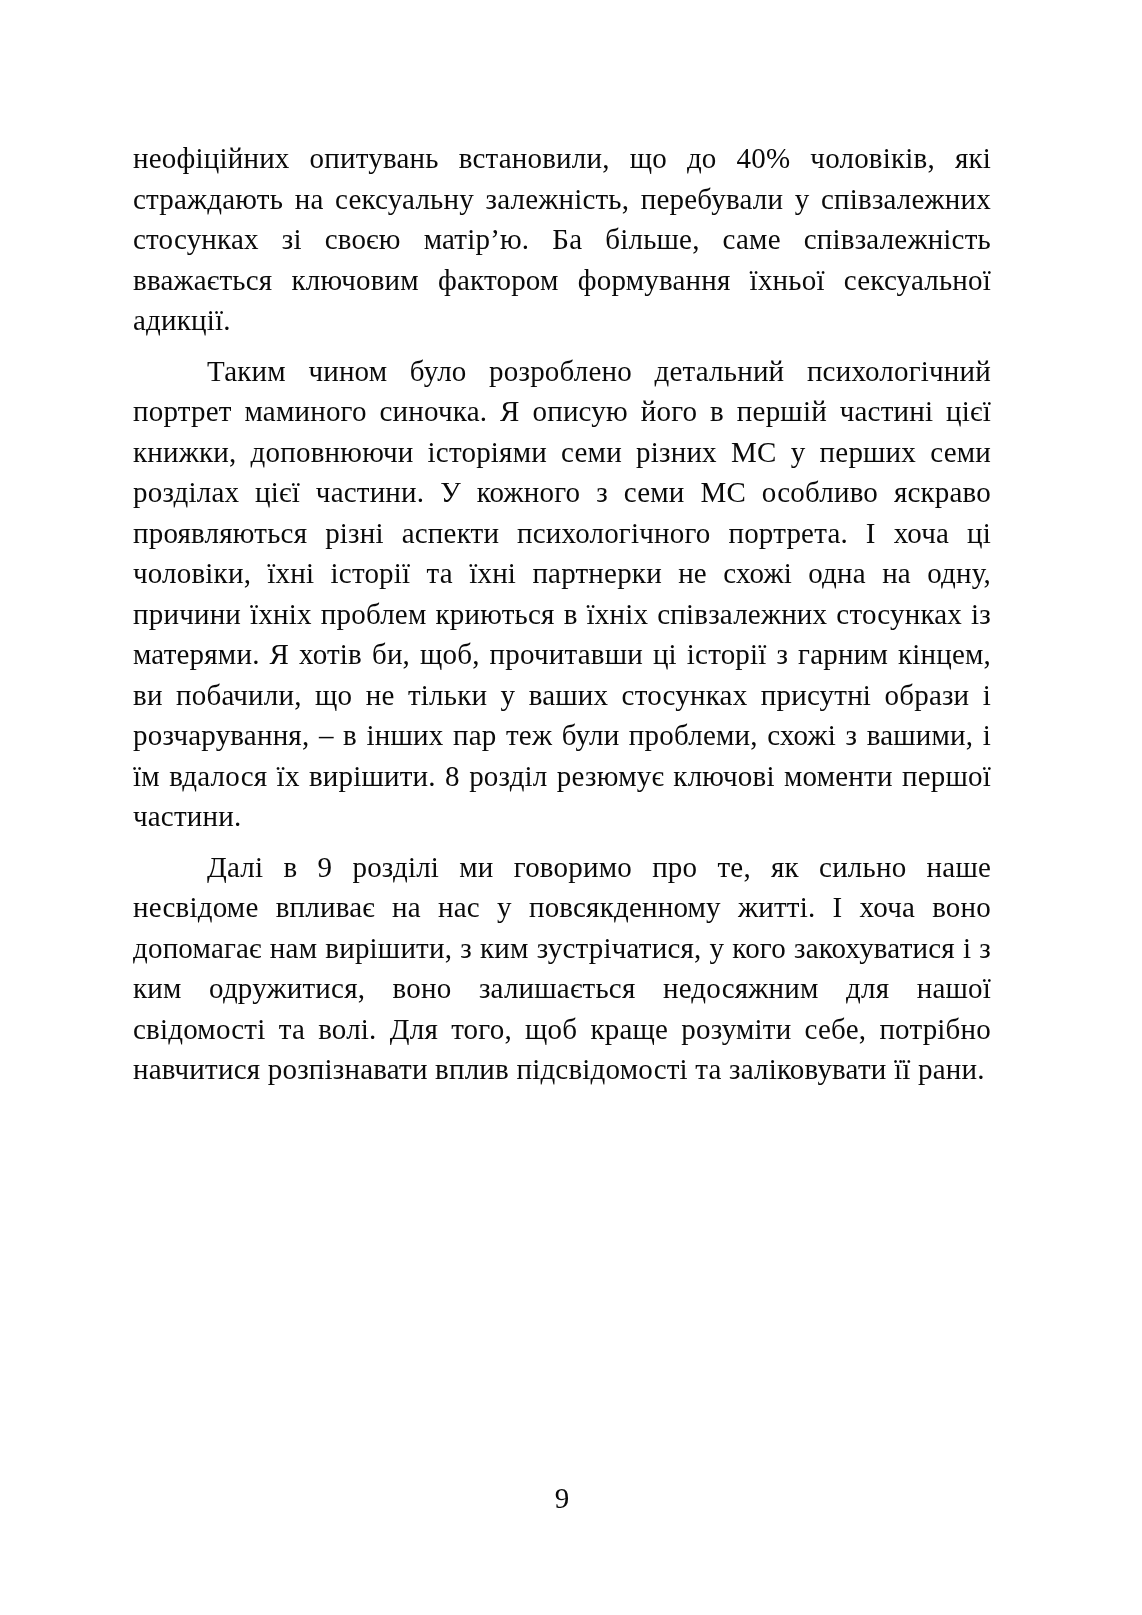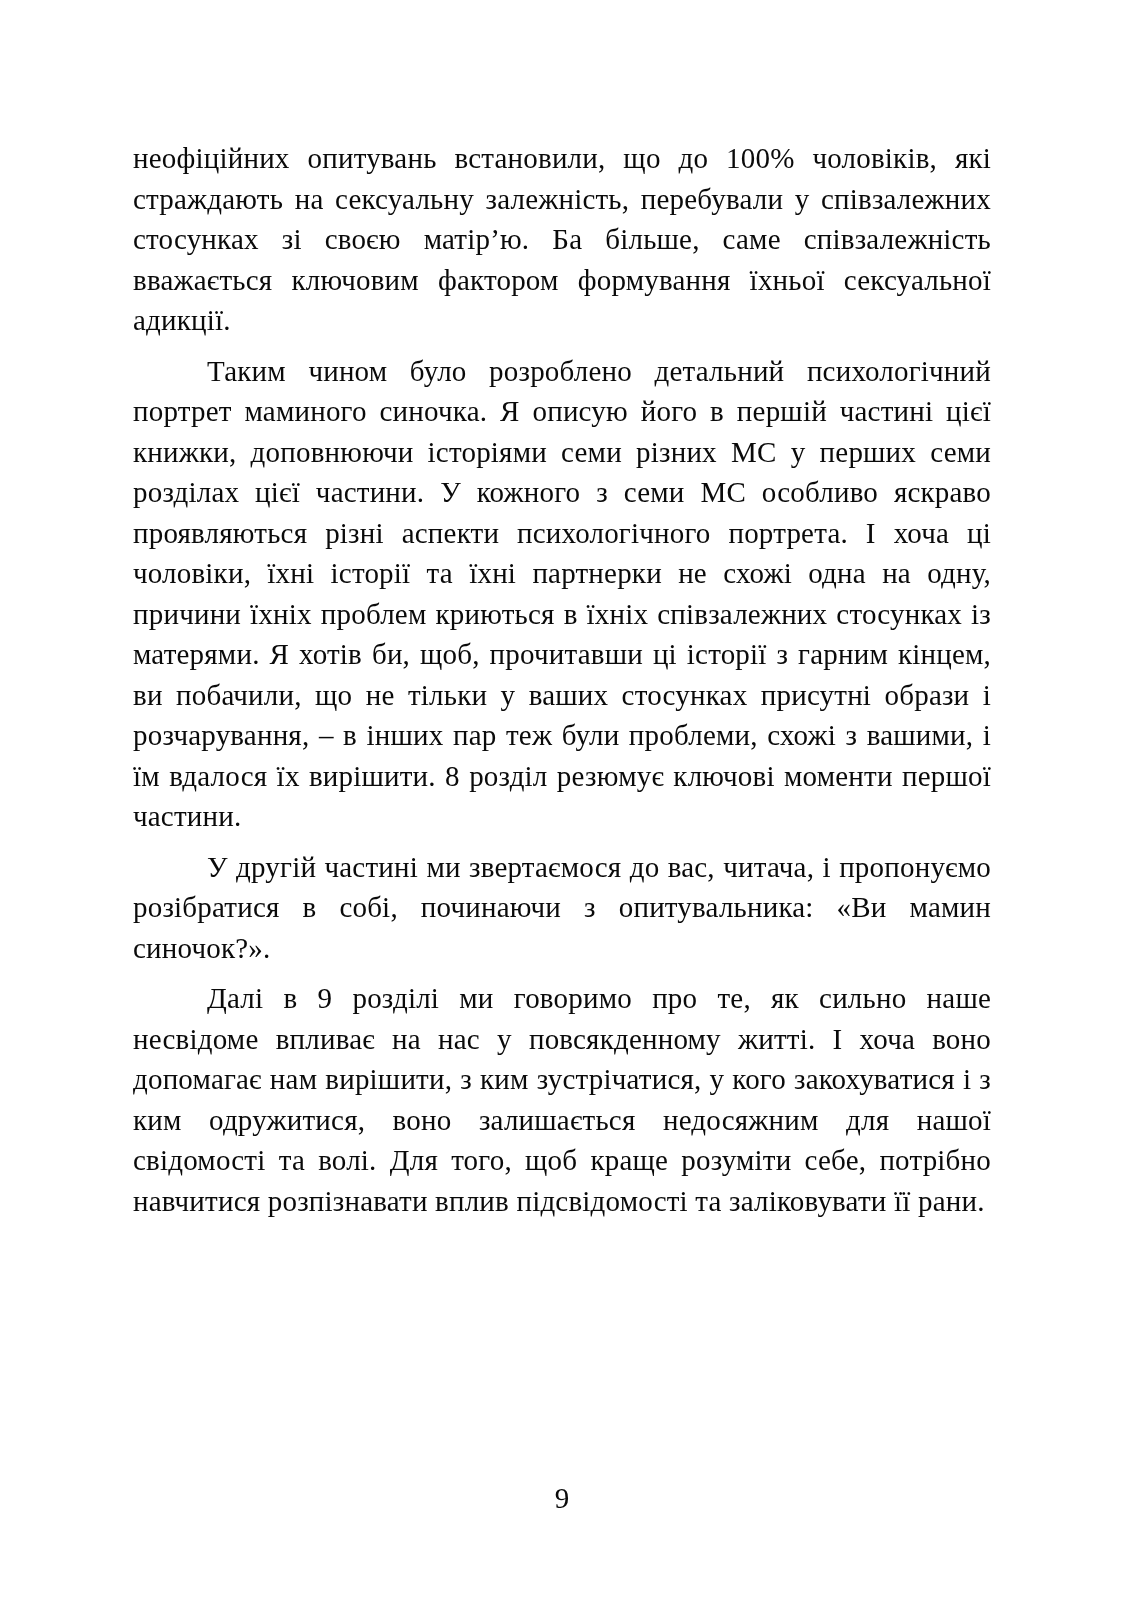--- a/index.html
+++ b/index.html
@@ -43,20 +43,19 @@
     text-align: center;
     font-size: 29px;
     line-height: 40px;
   }
 </style>
 </head>
 <body>
 
 <div class="page">
   <div class="text-block">
-    <p>неофіційних опитувань встановили, що до 100% чоловіків, які страждають на сексуальну залежність, перебували у співзалежних стосунках зі своєю матір’ю. Ба більше, саме співзалежність вважається ключовим фактором формування їхньої сексуальної адикції.</p>
+    <p>неофіційних опитувань встановили, що до 40% чоловіків, які страждають на сексуальну залежність, перебували у співзалежних стосунках зі своєю матір’ю. Ба більше, саме співзалежність вважається ключовим фактором формування їхньої сексуальної адикції.</p>
     <p class="indent">Таким чином було розроблено детальний психологічний портрет маминого синочка. Я описую його в першій частині цієї книжки, доповнюючи історіями семи різних МС у перших семи розділах цієї частини. У кожного з семи МС особливо яскраво проявляються різні аспекти психологічного портрета. І хоча ці чоловіки, їхні історії та їхні партнерки не схожі одна на одну, причини їхніх проблем криються в їхніх співзалежних стосунках із матерями. Я хотів би, щоб, прочитавши ці історії з гарним кінцем, ви побачили, що не тільки у ваших стосунках присутні образи і розчарування, – в інших пар теж були проблеми, схожі з вашими, і їм вдалося їх вирішити. 8 розділ резюмує ключові моменти першої частини.</p>
-    <p class="indent">У другій частині ми звертаємося до вас, читача, і пропонуємо розібратися в собі, починаючи з опитувальника: «Ви мамин синочок?».</p>
     <p class="indent">Далі в 9 розділі ми говоримо про те, як сильно наше несвідоме впливає на нас у повсякденному житті. І хоча воно допомагає нам вирішити, з ким зустрічатися, у кого закохуватися і з ким одружитися, воно залишається недосяжним для нашої свідомості та волі. Для того, щоб краще розуміти себе, потрібно навчитися розпізнавати вплив підсвідомості та заліковувати її рани.</p>
   </div>
 
   <div class="page-number">9</div>
 </div>
 
 </body></html>

